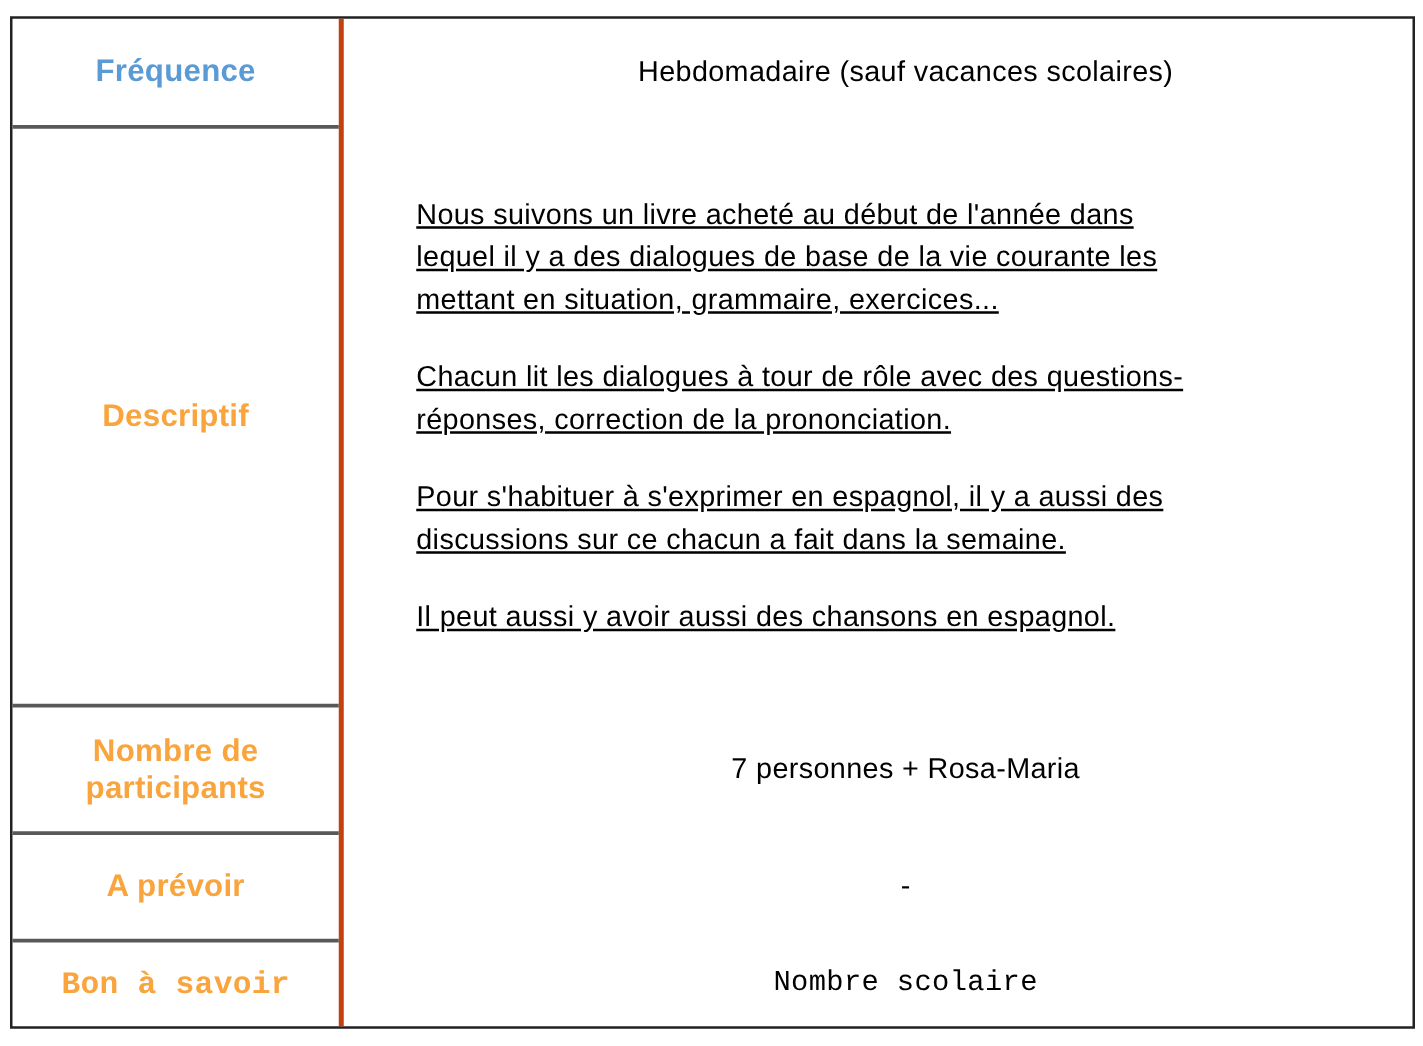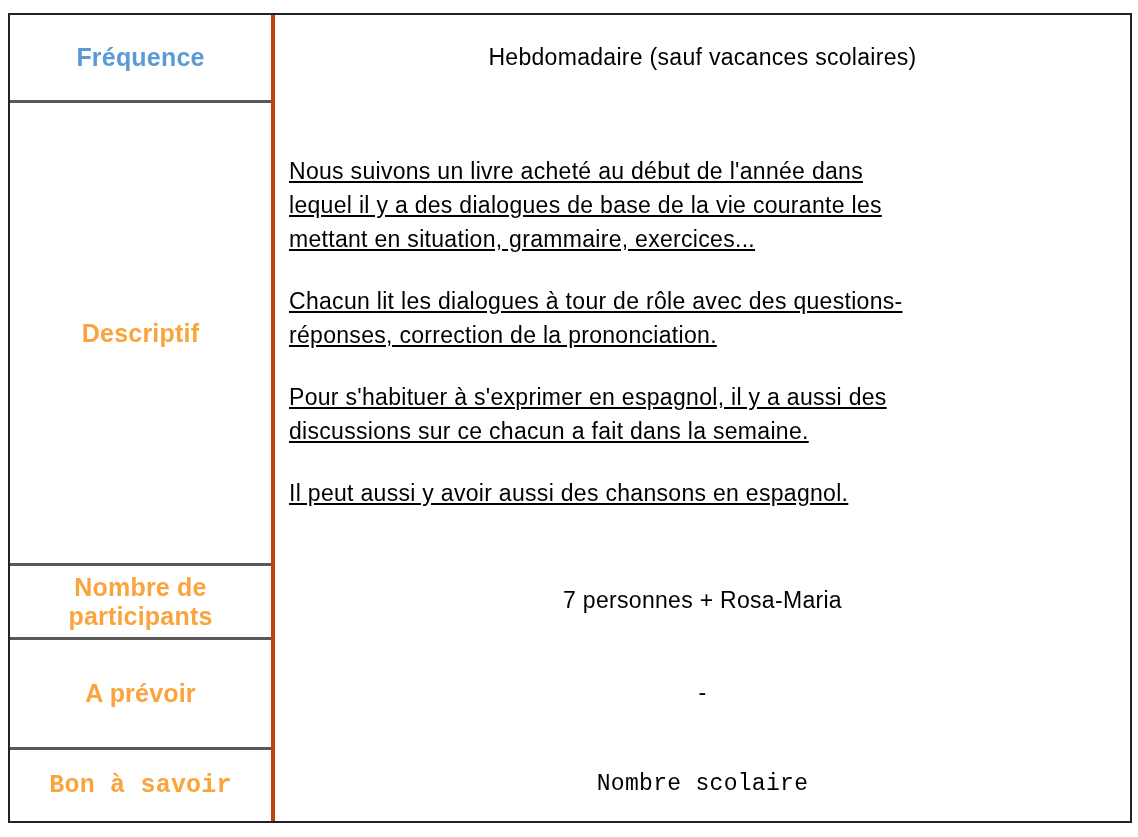--- a/index.html
+++ b/index.html
@@ -19,30 +19,30 @@
     border-right: 4px solid #c2410c;
     display: flex; flex-direction: column;
   }
   .lcell {
     display: flex; align-items: center; justify-content: center;
     text-align: center; padding: 0 14px;
   }
   .lcell + .lcell { border-top: 3px solid #595959; }
   .h1 { height: 85px;  flex: none; }
   .h2 { height: 463px; flex: none; }
-  .h3 { height: 74px;  flex: none; }
-  .h4 { height: 110px;  flex: none; }
+  .h3 { height: 102px;  flex: none; }
+  .h4 { height: 86px;  flex: none; }
   .h5 { flex: 1; font-family: Liberation Mono, monospace; }
   .label {
     font-weight: 700; font-size: 25px; line-height: 29px;
     letter-spacing: 0.2px;
   }
   .blue   { color: var(--label-blue, #5B9BD5); }
   .orange { color: var(--label-orange, #F9A43C); }
-  .right-col { flex: 1; display: flex; flex-direction: column; }
+  .right-col { flex: 1; display: flex; flex-direction: column; padding-left: 44px; }
   .rcell {
     display: flex; align-items: center; justify-content: center;
     text-align: center; padding: 0 12px;
   }
   .value { font-size: 23px; letter-spacing: 0.3px; }
   .desc {
     flex-direction: column; align-items: flex-start;
     justify-content: center; text-align: left;
     padding: 0 42px 0 14px;
   }

